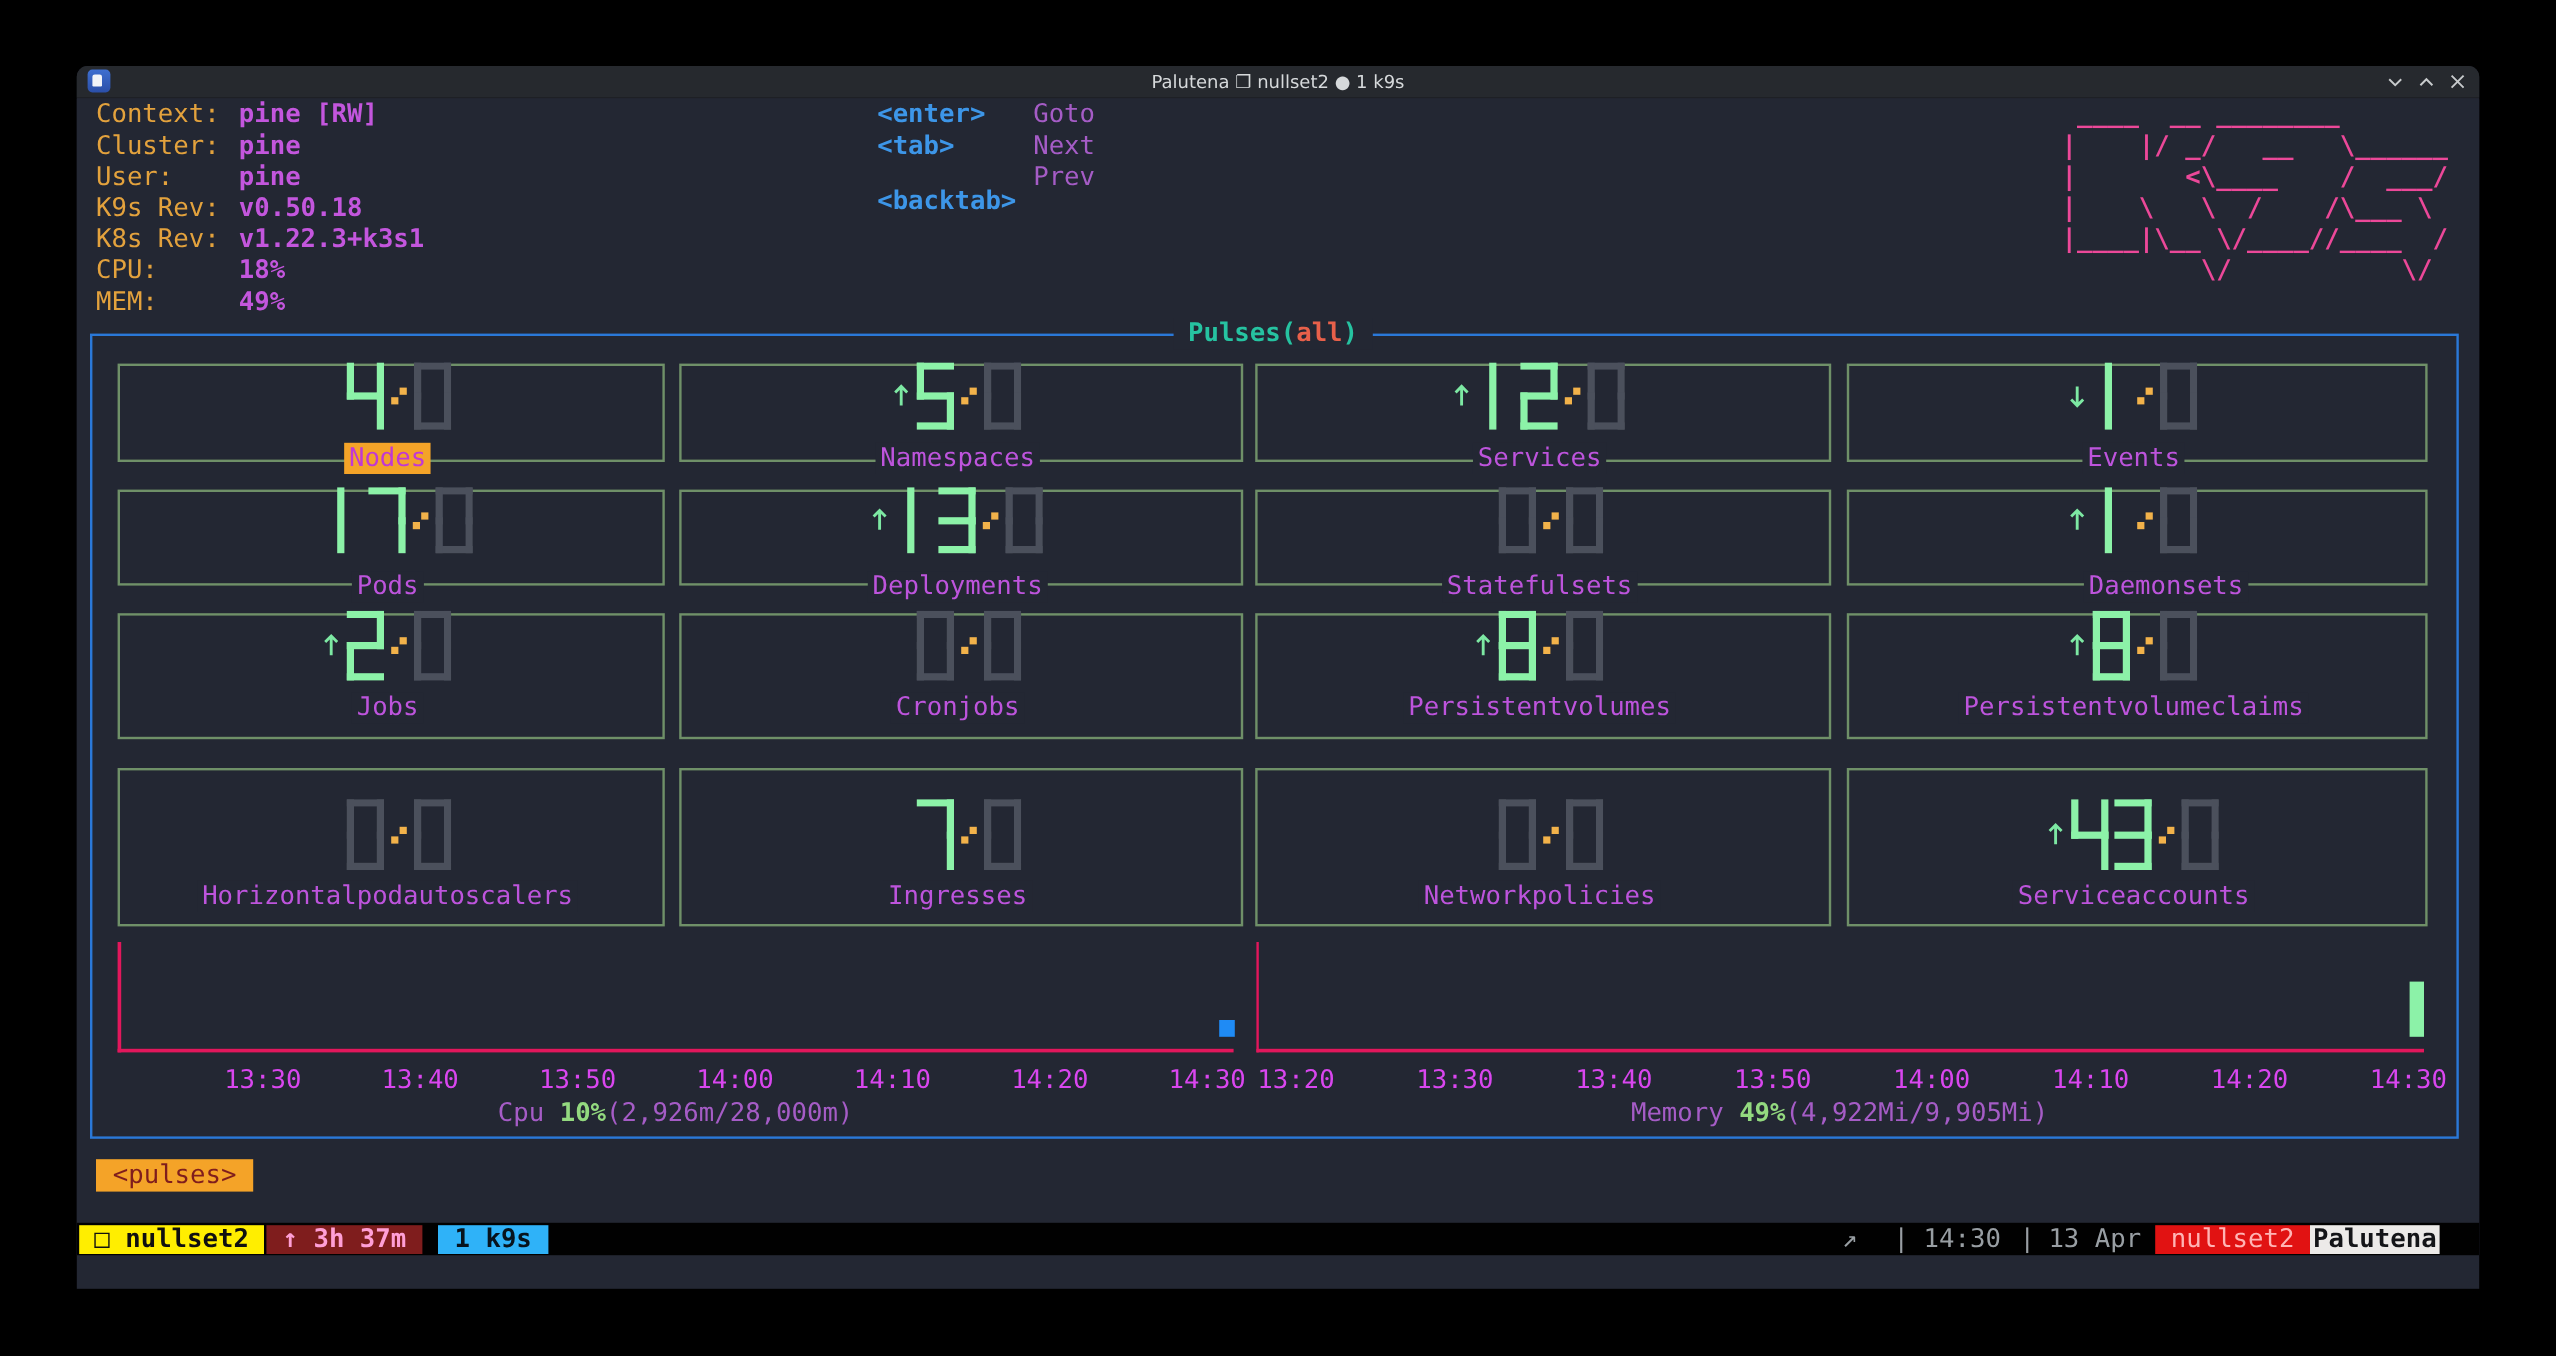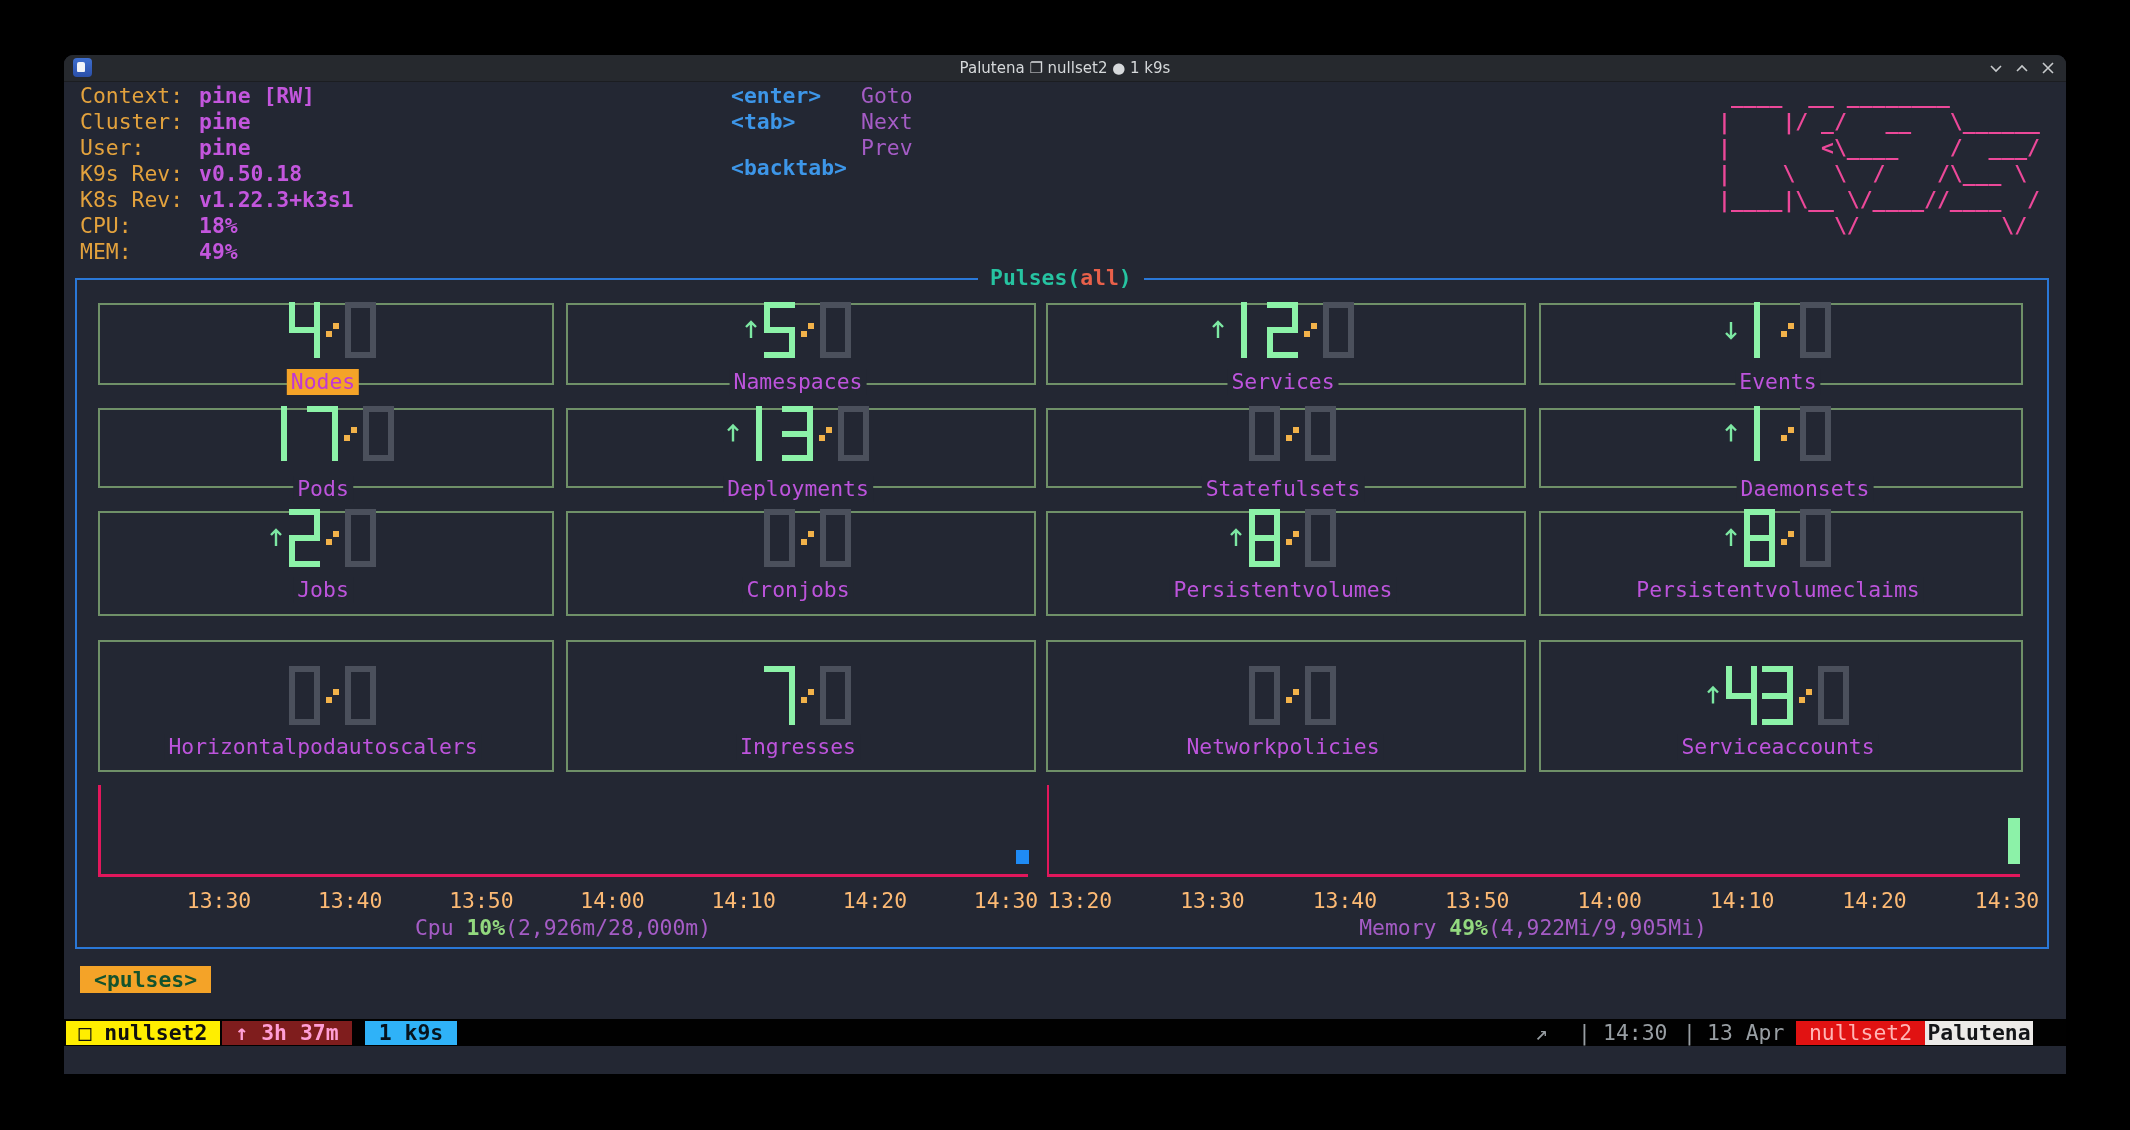--- a/index.html
+++ b/index.html
@@ -33,25 +33,25 @@
   #panel-title{position:absolute;background:#232733;padding:0 12px;font-weight:bold;white-space:pre;}
   .t-teal{color:#26c3a1;} .t-red{color:#e8604a;}
   
   .tile{position:absolute;border:2px solid #6f9068;}
   .tile-label{position:absolute;white-space:pre;color:#bd54dc;background:#232733;padding:0 4px;
               font-size:21.4px;line-height:26px;transform:translateX(-50%);}
   .tile-label.selected{background:#f4a328;color:#c138d4;}
   .digits{position:absolute;}
   
   .gline{position:absolute;background:#e2175c;}
-  .tick{position:absolute;color:#fdba74;white-space:pre;transform:translateX(-50%);}
+  .tick{position:absolute;color:#d946ef;white-space:pre;transform:translateX(-50%);}
   .caption{position:absolute;white-space:pre;transform:translateX(-50%);color:#a55cc6;}
   .caption b{color:#93d97f;}
   
-  #crumb{position:absolute;background:#f4a328;color:#14532d;font-weight:bold;
+  #crumb{position:absolute;background:#f4a328;color:#7f1d1d;font-weight:normal;
          padding:0 14px;line-height:27px;font-size:21.4px;white-space:pre;}
   
   #statusbar{position:absolute;left:0;bottom:0;width:2002px;height:27px;background:#010101;
              font-size:21.4px;line-height:25px;}
   .badge{position:absolute;top:2px;height:24px;line-height:24px;white-space:pre;text-align:center;}
   .sb-text{position:absolute;top:2px;height:24px;line-height:24px;color:#989ea3;white-space:pre;}
 </style>
 </head>
 <body>
 

